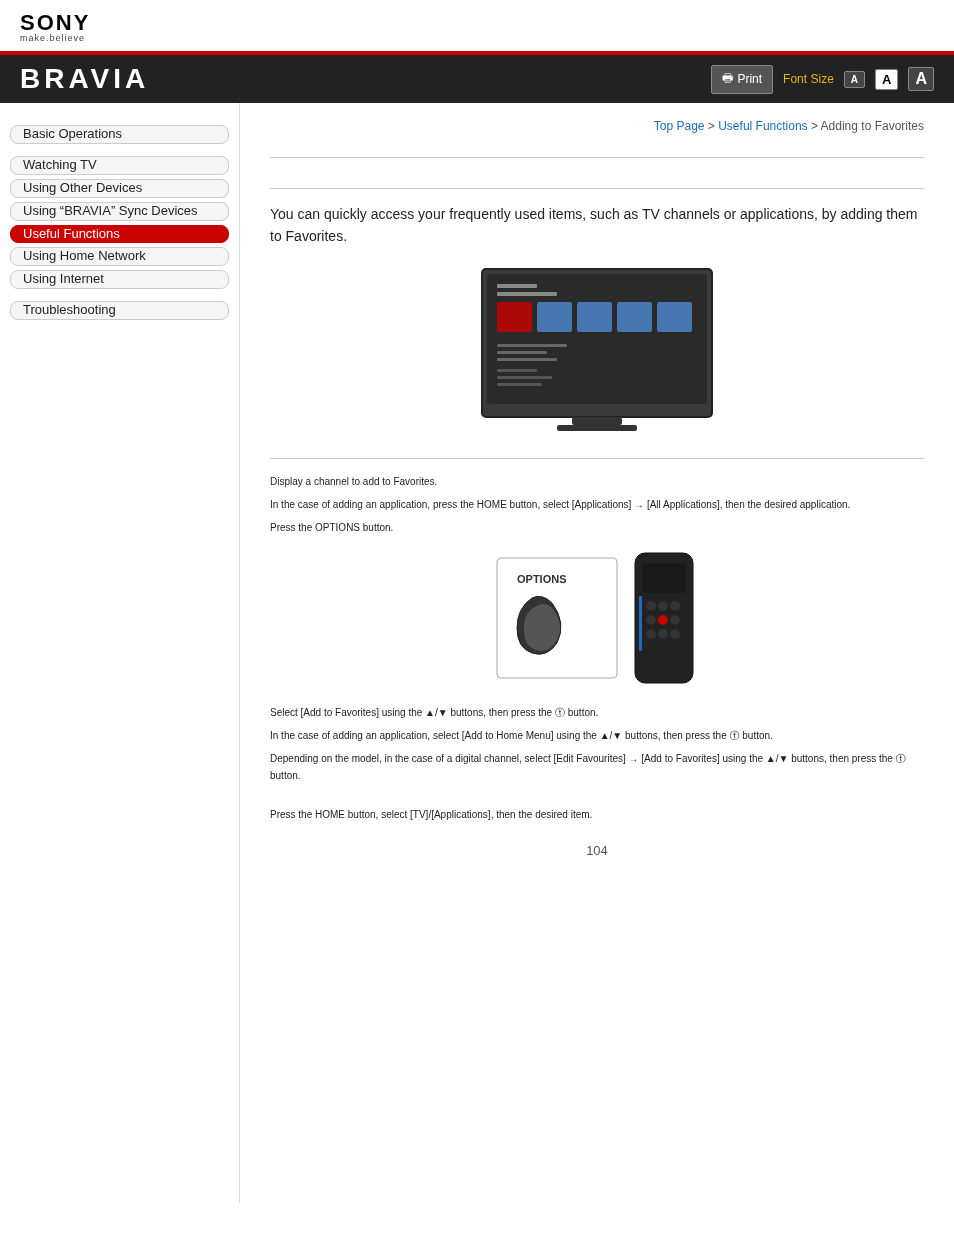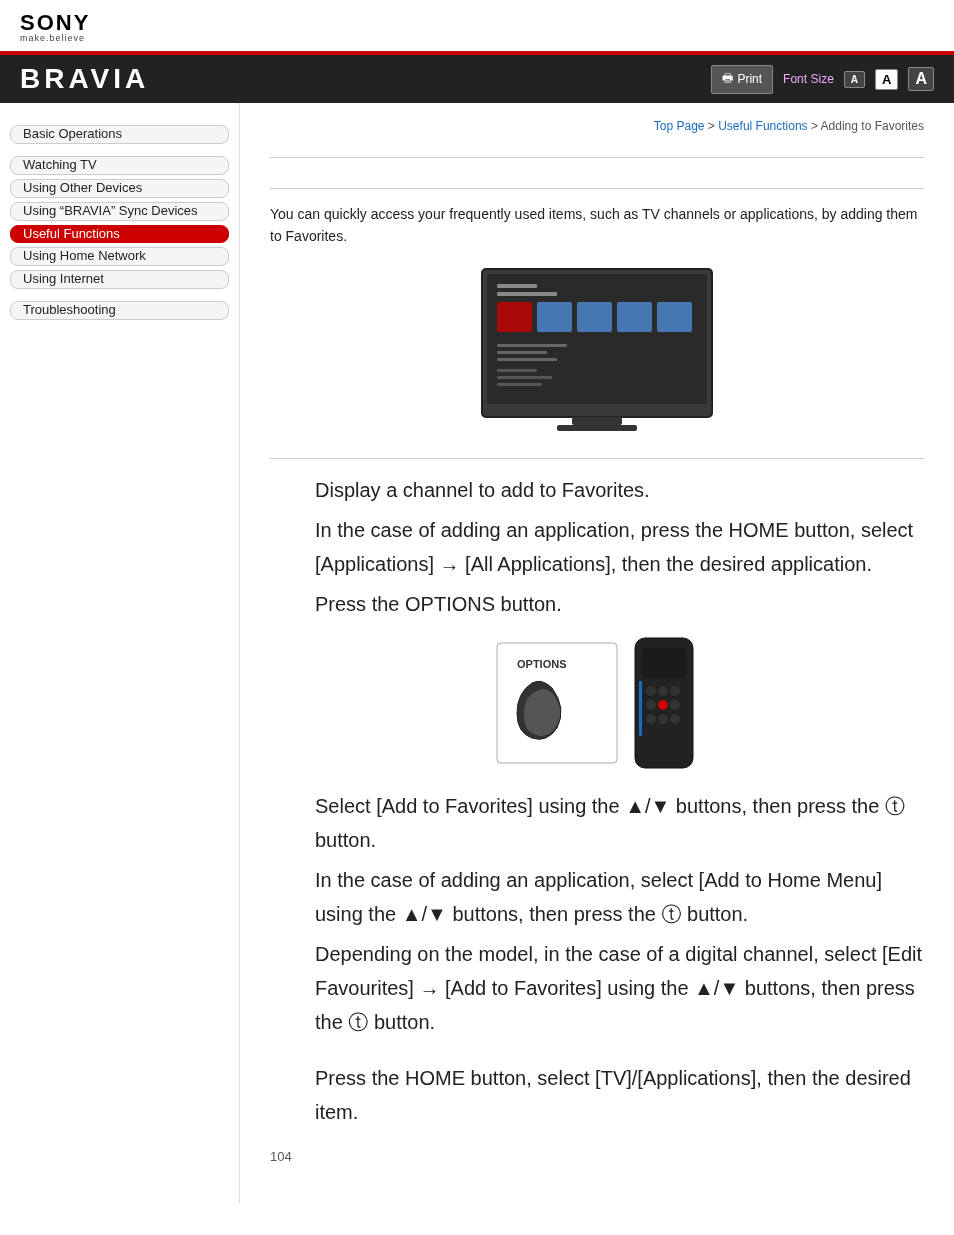--- a/index.html
+++ b/index.html
@@ -61,21 +61,21 @@
       color: #fff;
       padding: 3px 10px;
       font-size: 12px;
       cursor: pointer;
       display: flex;
       align-items: center;
       gap: 4px;
       border-radius: 2px;
     }
     .font-size-label {
-      color: #f0abfc;
+      color: #eab308;
       font-size: 12px;
     }
     .font-btn {
       background: #444;
       border: 1px solid #888;
       color: #fff;
       font-weight: bold;
       cursor: pointer;
       padding: 2px 6px;
       border-radius: 2px;
@@ -159,36 +159,36 @@
       display: flex;
       justify-content: center;
       margin: 16px 0;
     }
     .tv-svg-wrapper {
       width: 240px;
     }
 
     
     .step-text {
-      font-size: 20px;
+      font-size: 10px;
       line-height: 1.7;
       margin-bottom: 6px;
       color: #222;
-      margin-left: 45px;
     }
 
     
     .remote-container {
       display: flex;
       justify-content: center;
       margin: 12px 0 16px 0;
     }
 
     
     .page-number {
+      text-align: center;
       color: #555;
       font-size: 13px;
       margin-top: 20px;
     }
   </style>
 </head>
 <body>
 
 <div class="top-bar">
   <div class="sony-logo">

